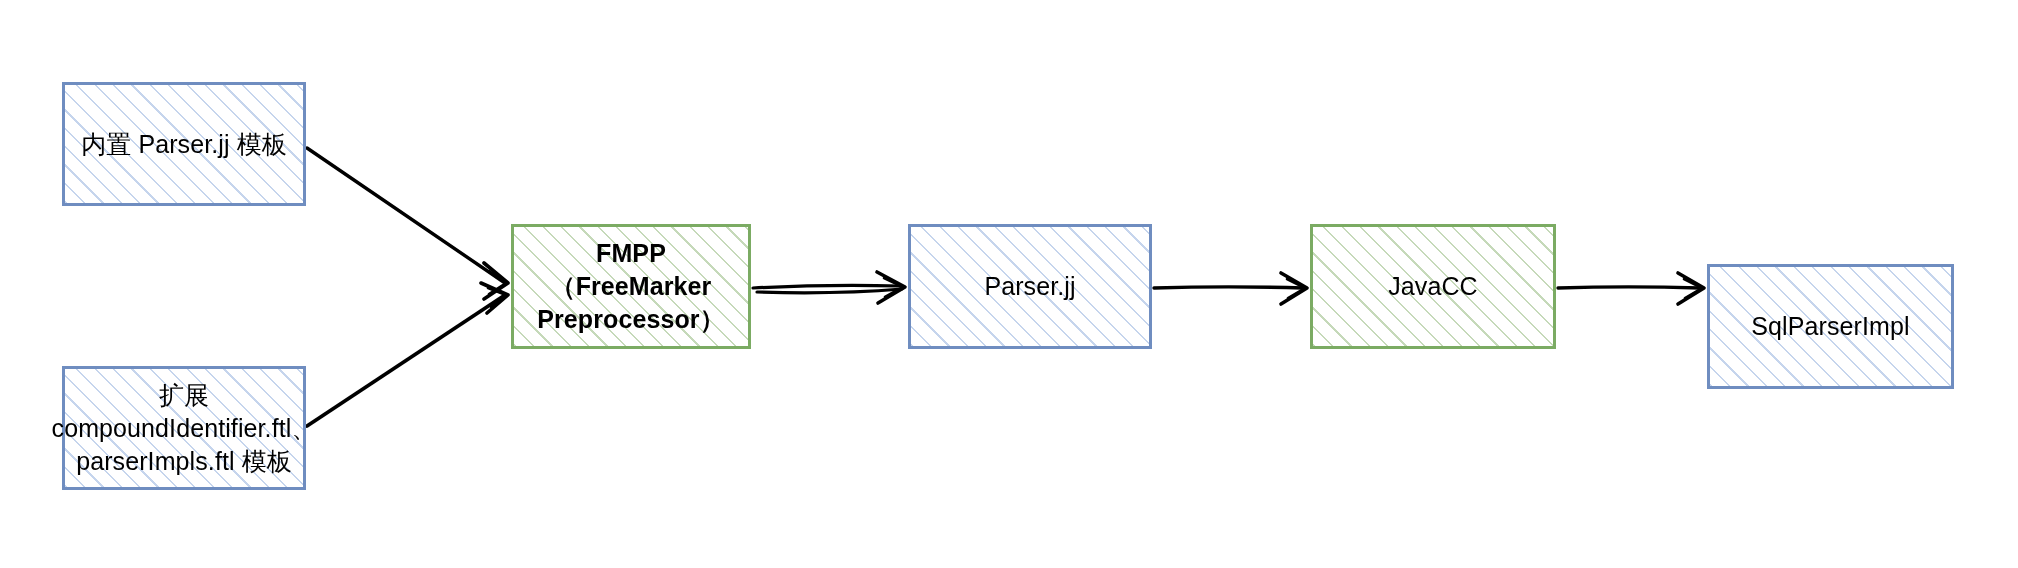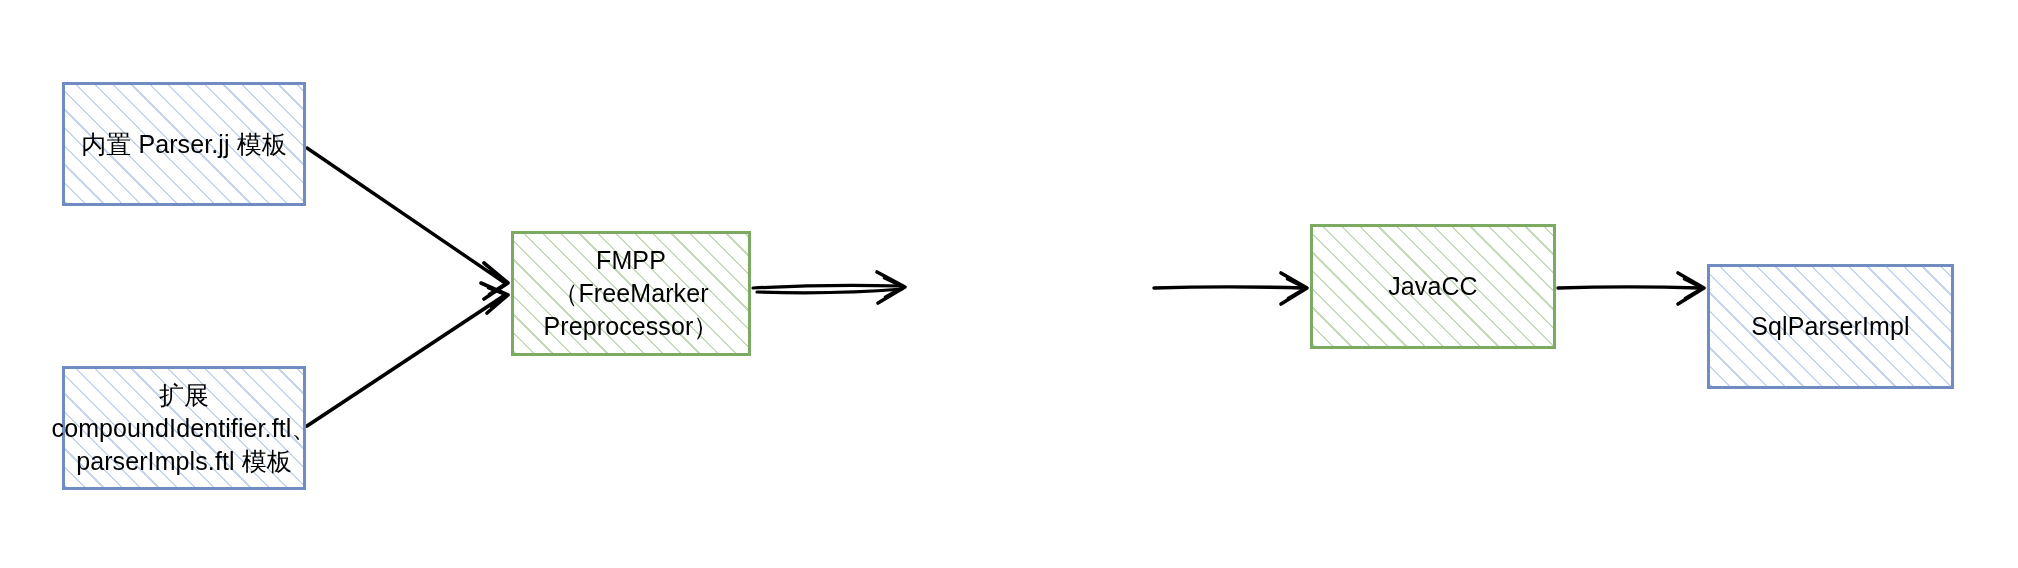--- a/index.html
+++ b/index.html
@@ -64,21 +64,21 @@
       rgba(255,255,255,0) 13px
     );
   }
   .node-label {
     position: relative;
     z-index: 2;
     white-space: pre-line;
   }
   .n-builtin-template { left: 62px;   top: 82px;  width: 244px; height: 124px; }
   .n-ext-template     { left: 62px;   top: 366px; width: 244px; height: 124px; text-align: center; }
-  .n-fmpp             { left: 511px;  top: 231px; width: 240px; height: 125px; }
+  .n-fmpp             { left: 511px;  top: 224px; width: 240px; height: 125px; font-weight: bold; }
   .n-parserjj         { left: 908px;  top: 224px; width: 244px; height: 125px; }
   .n-javacc           { left: 1310px; top: 224px; width: 246px; height: 125px; align-items: center; }
   .n-sqlparserimpl    { left: 1707px; top: 224px; width: 247px; height: 125px; margin-top: 40px; }
 </style>
 </head>
 <body>
 
 <div id="canvas">
 
   <svg id="edge-layer" viewBox="0 0 2018 568" width="2018" height="568" xmlns="http://www.w3.org/2000/svg">
@@ -123,20 +123,23 @@
     <span class="node-label">扩展
 compoundIdentifier.ftl、
 parserImpls.ftl 模板</span>
   </div>
 
   <div class="node node-green n-fmpp">
     <span class="node-label">FMPP（FreeMarker
 Preprocessor）</span>
   </div>
 
+  <div class="node node-blue n-parserjj">
+    <span class="node-label">Parser.jj</span>
+  </div>
 
   <div class="node node-green n-javacc">
     <span class="node-label">JavaCC</span>
   </div>
 
   <div class="node node-blue n-sqlparserimpl">
     <span class="node-label">SqlParserImpl</span>
   </div>
 
 </div>

